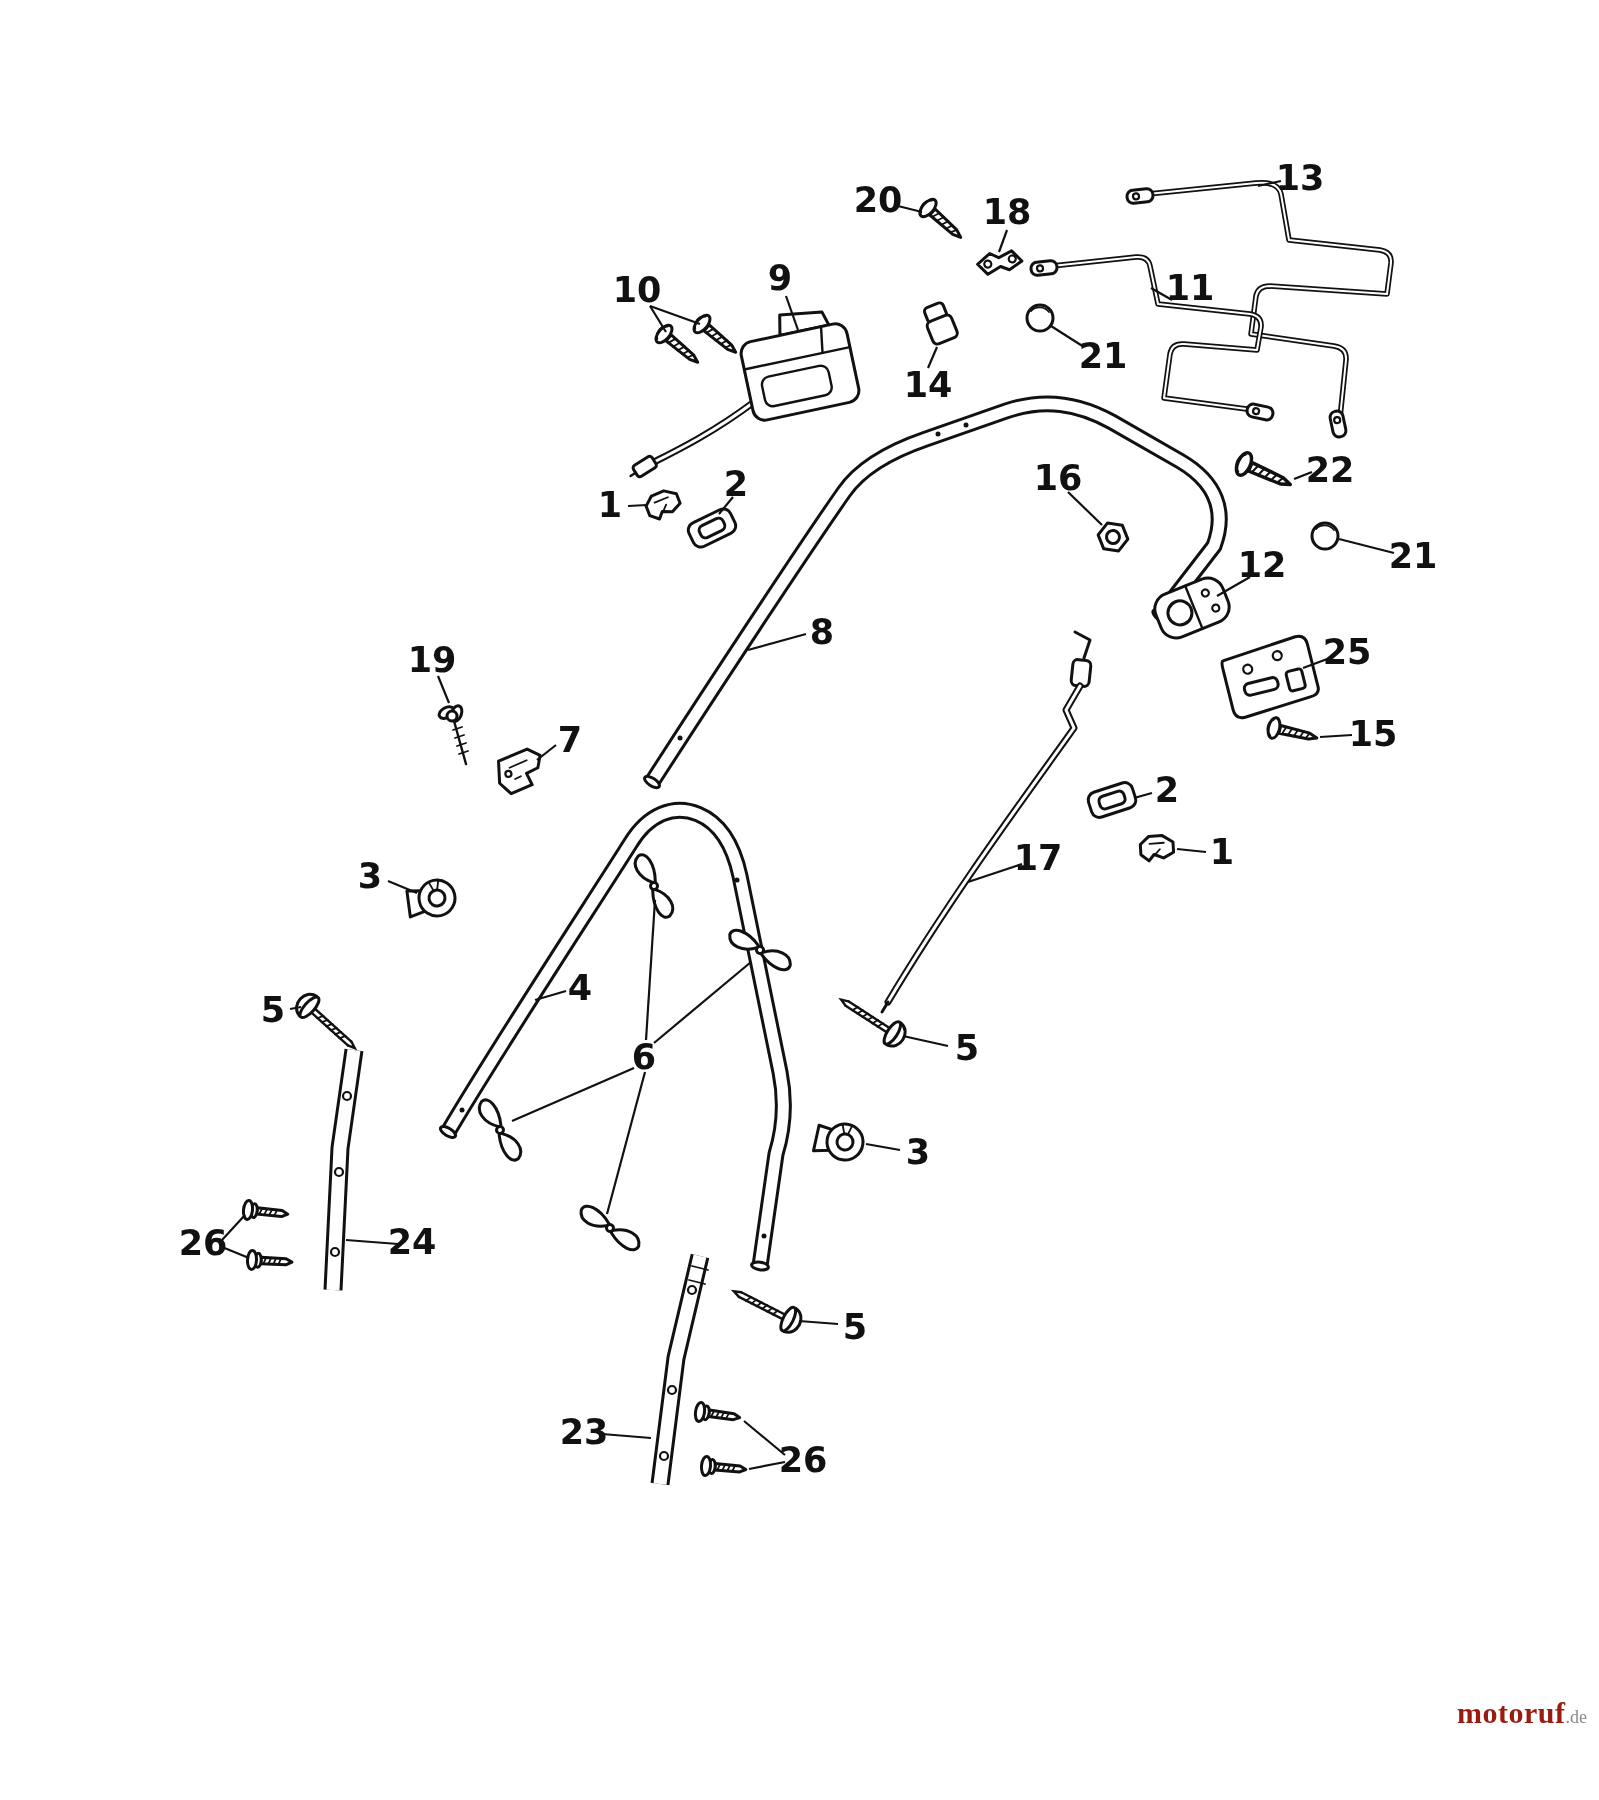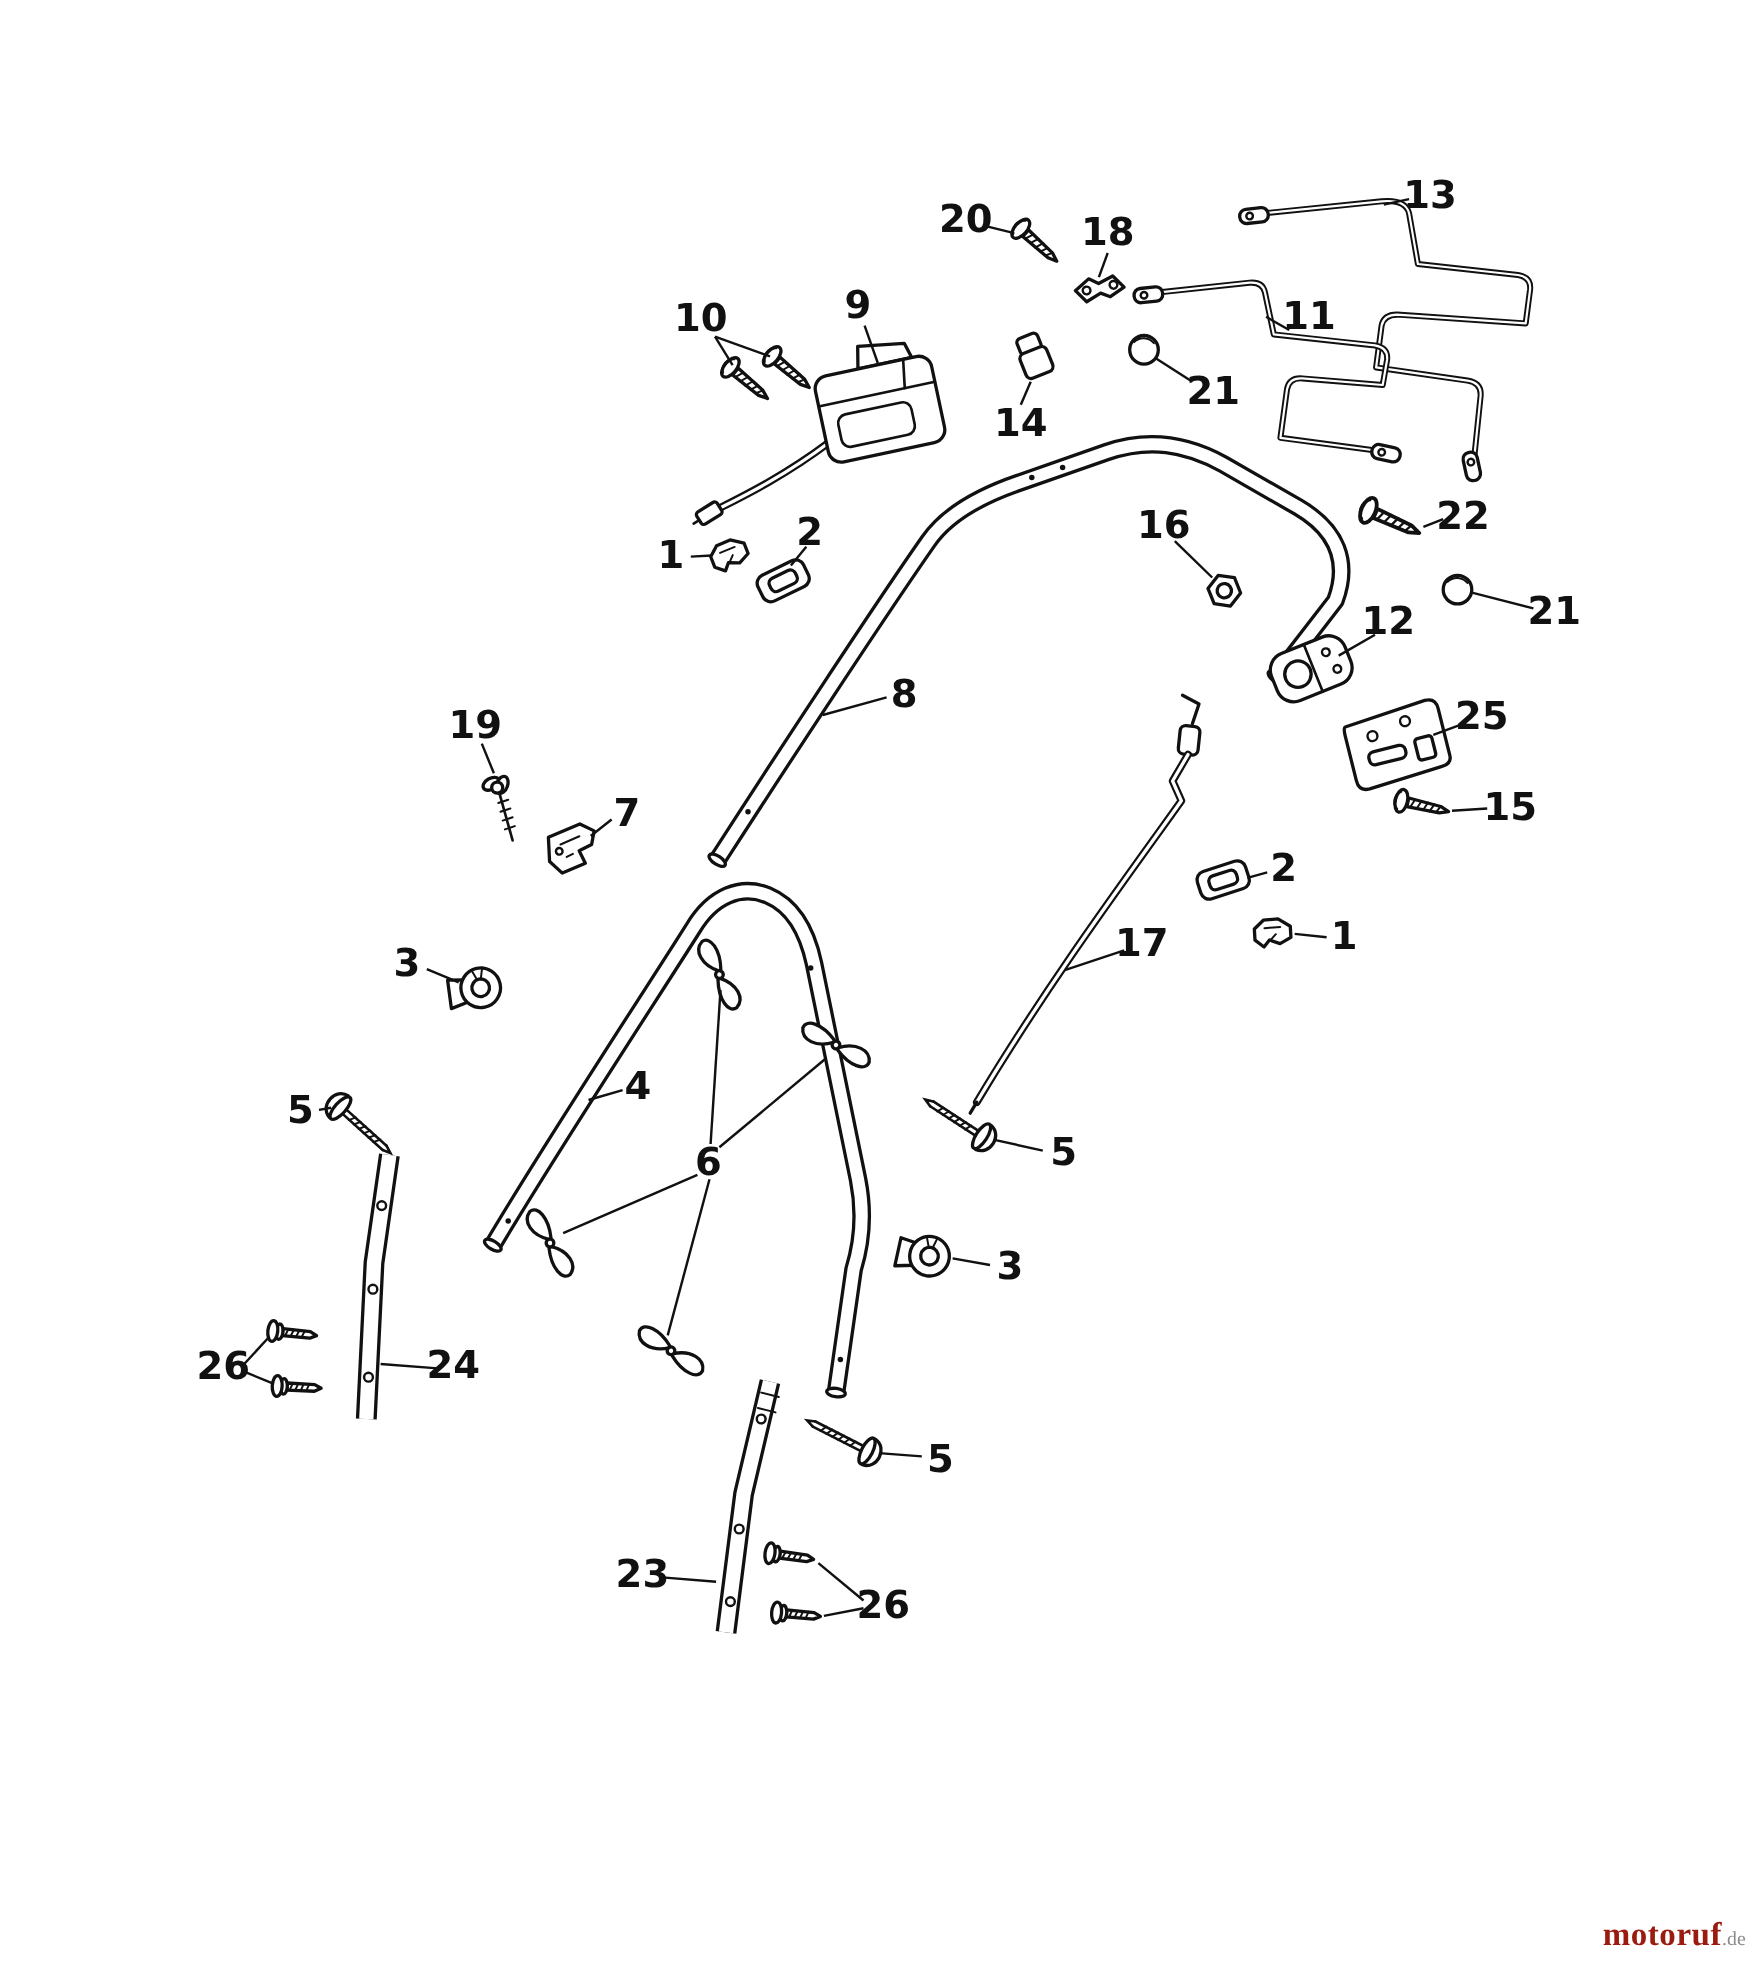--- a/index.html
+++ b/index.html
@@ -19,21 +19,21 @@
   .tube-i{stroke:#fff;stroke-width:11;fill:none;stroke-linecap:butt;stroke-linejoin:round;}
   .strip-o{stroke:#111;stroke-width:19;fill:none;stroke-linecap:butt;stroke-linejoin:round;}
   .strip-i{stroke:#fff;stroke-width:13;fill:none;stroke-linecap:butt;stroke-linejoin:round;}
   .wire-o{stroke:#111;stroke-width:5.5;fill:none;stroke-linecap:round;stroke-linejoin:round;}
   .wire-i{stroke:#fff;stroke-width:2;fill:none;stroke-linecap:round;stroke-linejoin:round;}
   .cable-o{stroke:#111;stroke-width:7;fill:none;stroke-linecap:round;stroke-linejoin:round;}
   .cable-i{stroke:#fff;stroke-width:3;fill:none;stroke-linecap:round;stroke-linejoin:round;}
   .leader{stroke:#111;stroke-width:2.2;fill:none;}
   .lbl{font:700 35px "DejaVu Sans",sans-serif;fill:#111;text-anchor:middle;dominant-baseline:central;}
   .watermark{
-    position:absolute;right:12px;top:1742px;white-space:nowrap;
+    position:absolute;right:12px;top:1696px;white-space:nowrap;
     font-family:"Liberation Serif",serif;
   }
   .wm-brand{color:#9a1b10;font-weight:700;font-size:30px;letter-spacing:.5px;}
   .wm-suffix{color:#8a8a8a;font-weight:400;font-size:18px;}
 </style>
 </head>
 <body>
 
 <div class="canvas">
 <svg width="1599" height="1800" viewBox="0 0 1599 1800" xmlns="http://www.w3.org/2000/svg" xmlns:xlink="http://www.w3.org/1999/xlink">

